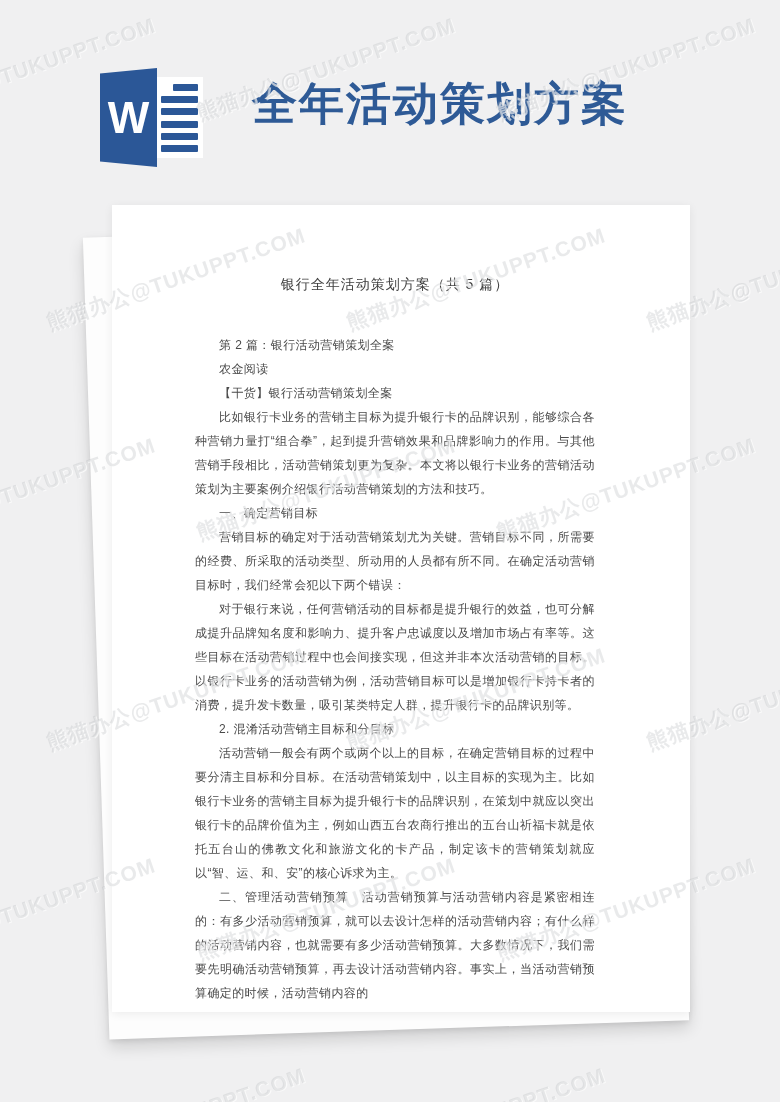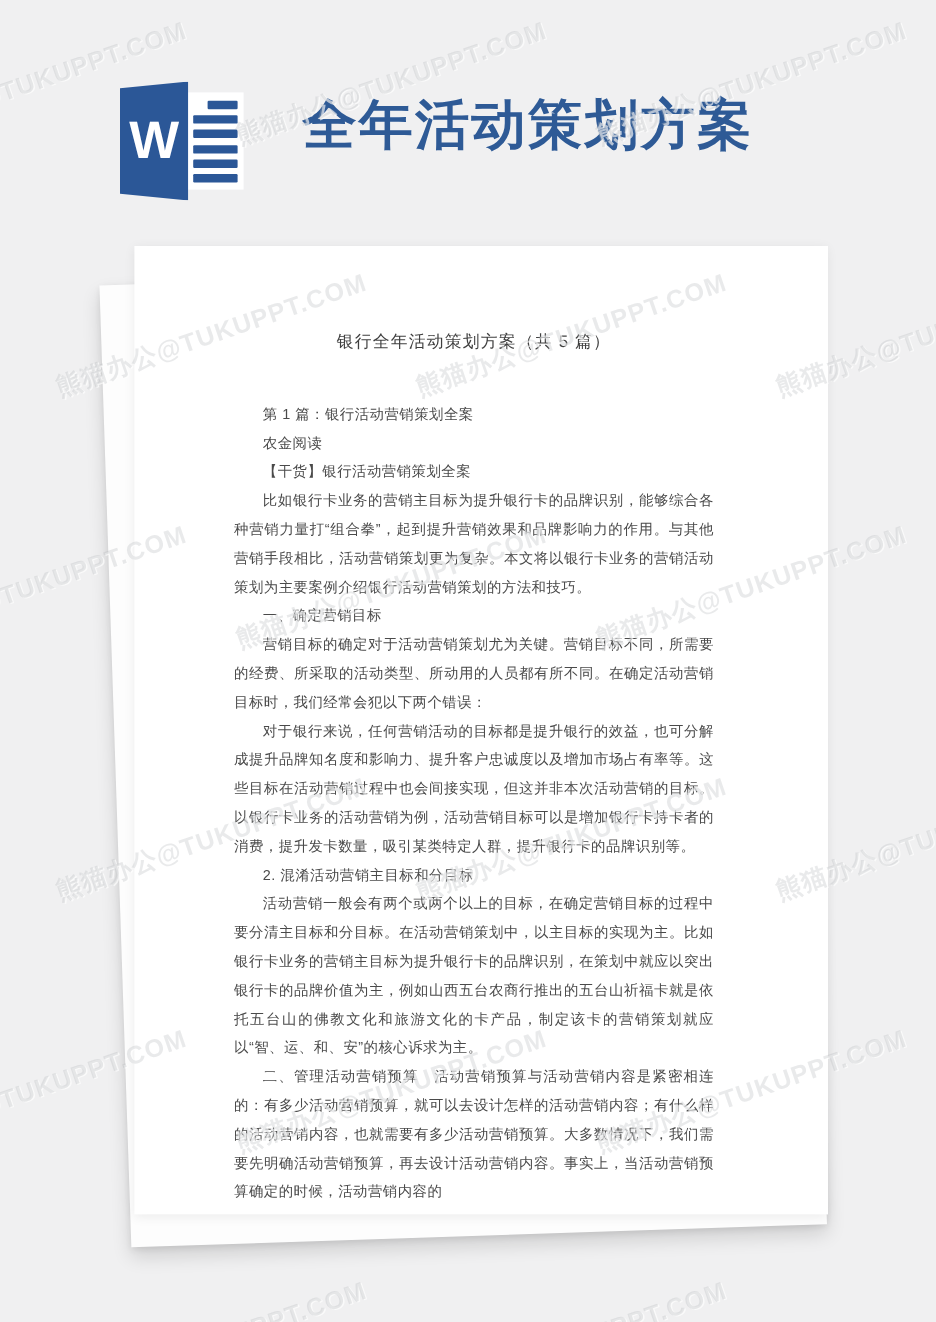--- a/index.html
+++ b/index.html
@@ -99,21 +99,21 @@
     </div>
   </div>
   <div class="big-title">全年活动策划方案</div>
 </div>
 
 <div class="page-behind"></div>
 
 <div class="page-main">
   <div class="doc-title">银行全年活动策划方案（共 5 篇）</div>
   <div class="doc-body">
-    <p>第 1 篇：银行活动营销策划全案</p>
+    <p>第 2 篇：银行活动营销策划全案</p>
     <p>农金阅读</p>
     <p>【干货】银行活动营销策划全案</p>
     <p>比如银行卡业务的营销主目标为提升银行卡的品牌识别，能够综合各种营销力量打“组合拳”，起到提升营销效果和品牌影响力的作用。与其他营销手段相比，活动营销策划更为复杂。本文将以银行卡业务的营销活动策划为主要案例介绍银行活动营销策划的方法和技巧。</p>
     <p>一、确定营销目标</p>
     <p>营销目标的确定对于活动营销策划尤为关键。营销目标不同，所需要的经费、所采取的活动类型、所动用的人员都有所不同。在确定活动营销目标时，我们经常会犯以下两个错误：</p>
     <p>对于银行来说，任何营销活动的目标都是提升银行的效益，也可分解成提升品牌知名度和影响力、提升客户忠诚度以及增加市场占有率等。这些目标在活动营销过程中也会间接实现，但这并非本次活动营销的目标。以银行卡业务的活动营销为例，活动营销目标可以是增加银行卡持卡者的消费，提升发卡数量，吸引某类特定人群，提升银行卡的品牌识别等。</p>
     <p>2. 混淆活动营销主目标和分目标</p>
     <p>活动营销一般会有两个或两个以上的目标，在确定营销目标的过程中要分清主目标和分目标。在活动营销策划中，以主目标的实现为主。比如银行卡业务的营销主目标为提升银行卡的品牌识别，在策划中就应以突出银行卡的品牌价值为主，例如山西五台农商行推出的五台山祈福卡就是依托五台山的佛教文化和旅游文化的卡产品，制定该卡的营销策划就应以“智、运、和、安”的核心诉求为主。</p>
     <p>二、管理活动营销预算　活动营销预算与活动营销内容是紧密相连的：有多少活动营销预算，就可以去设计怎样的活动营销内容；有什么样的活动营销内容，也就需要有多少活动营销预算。大多数情况下，我们需要先明确活动营销预算，再去设计活动营销内容。事实上，当活动营销预算确定的时候，活动营销内容的</p>
   </div>

